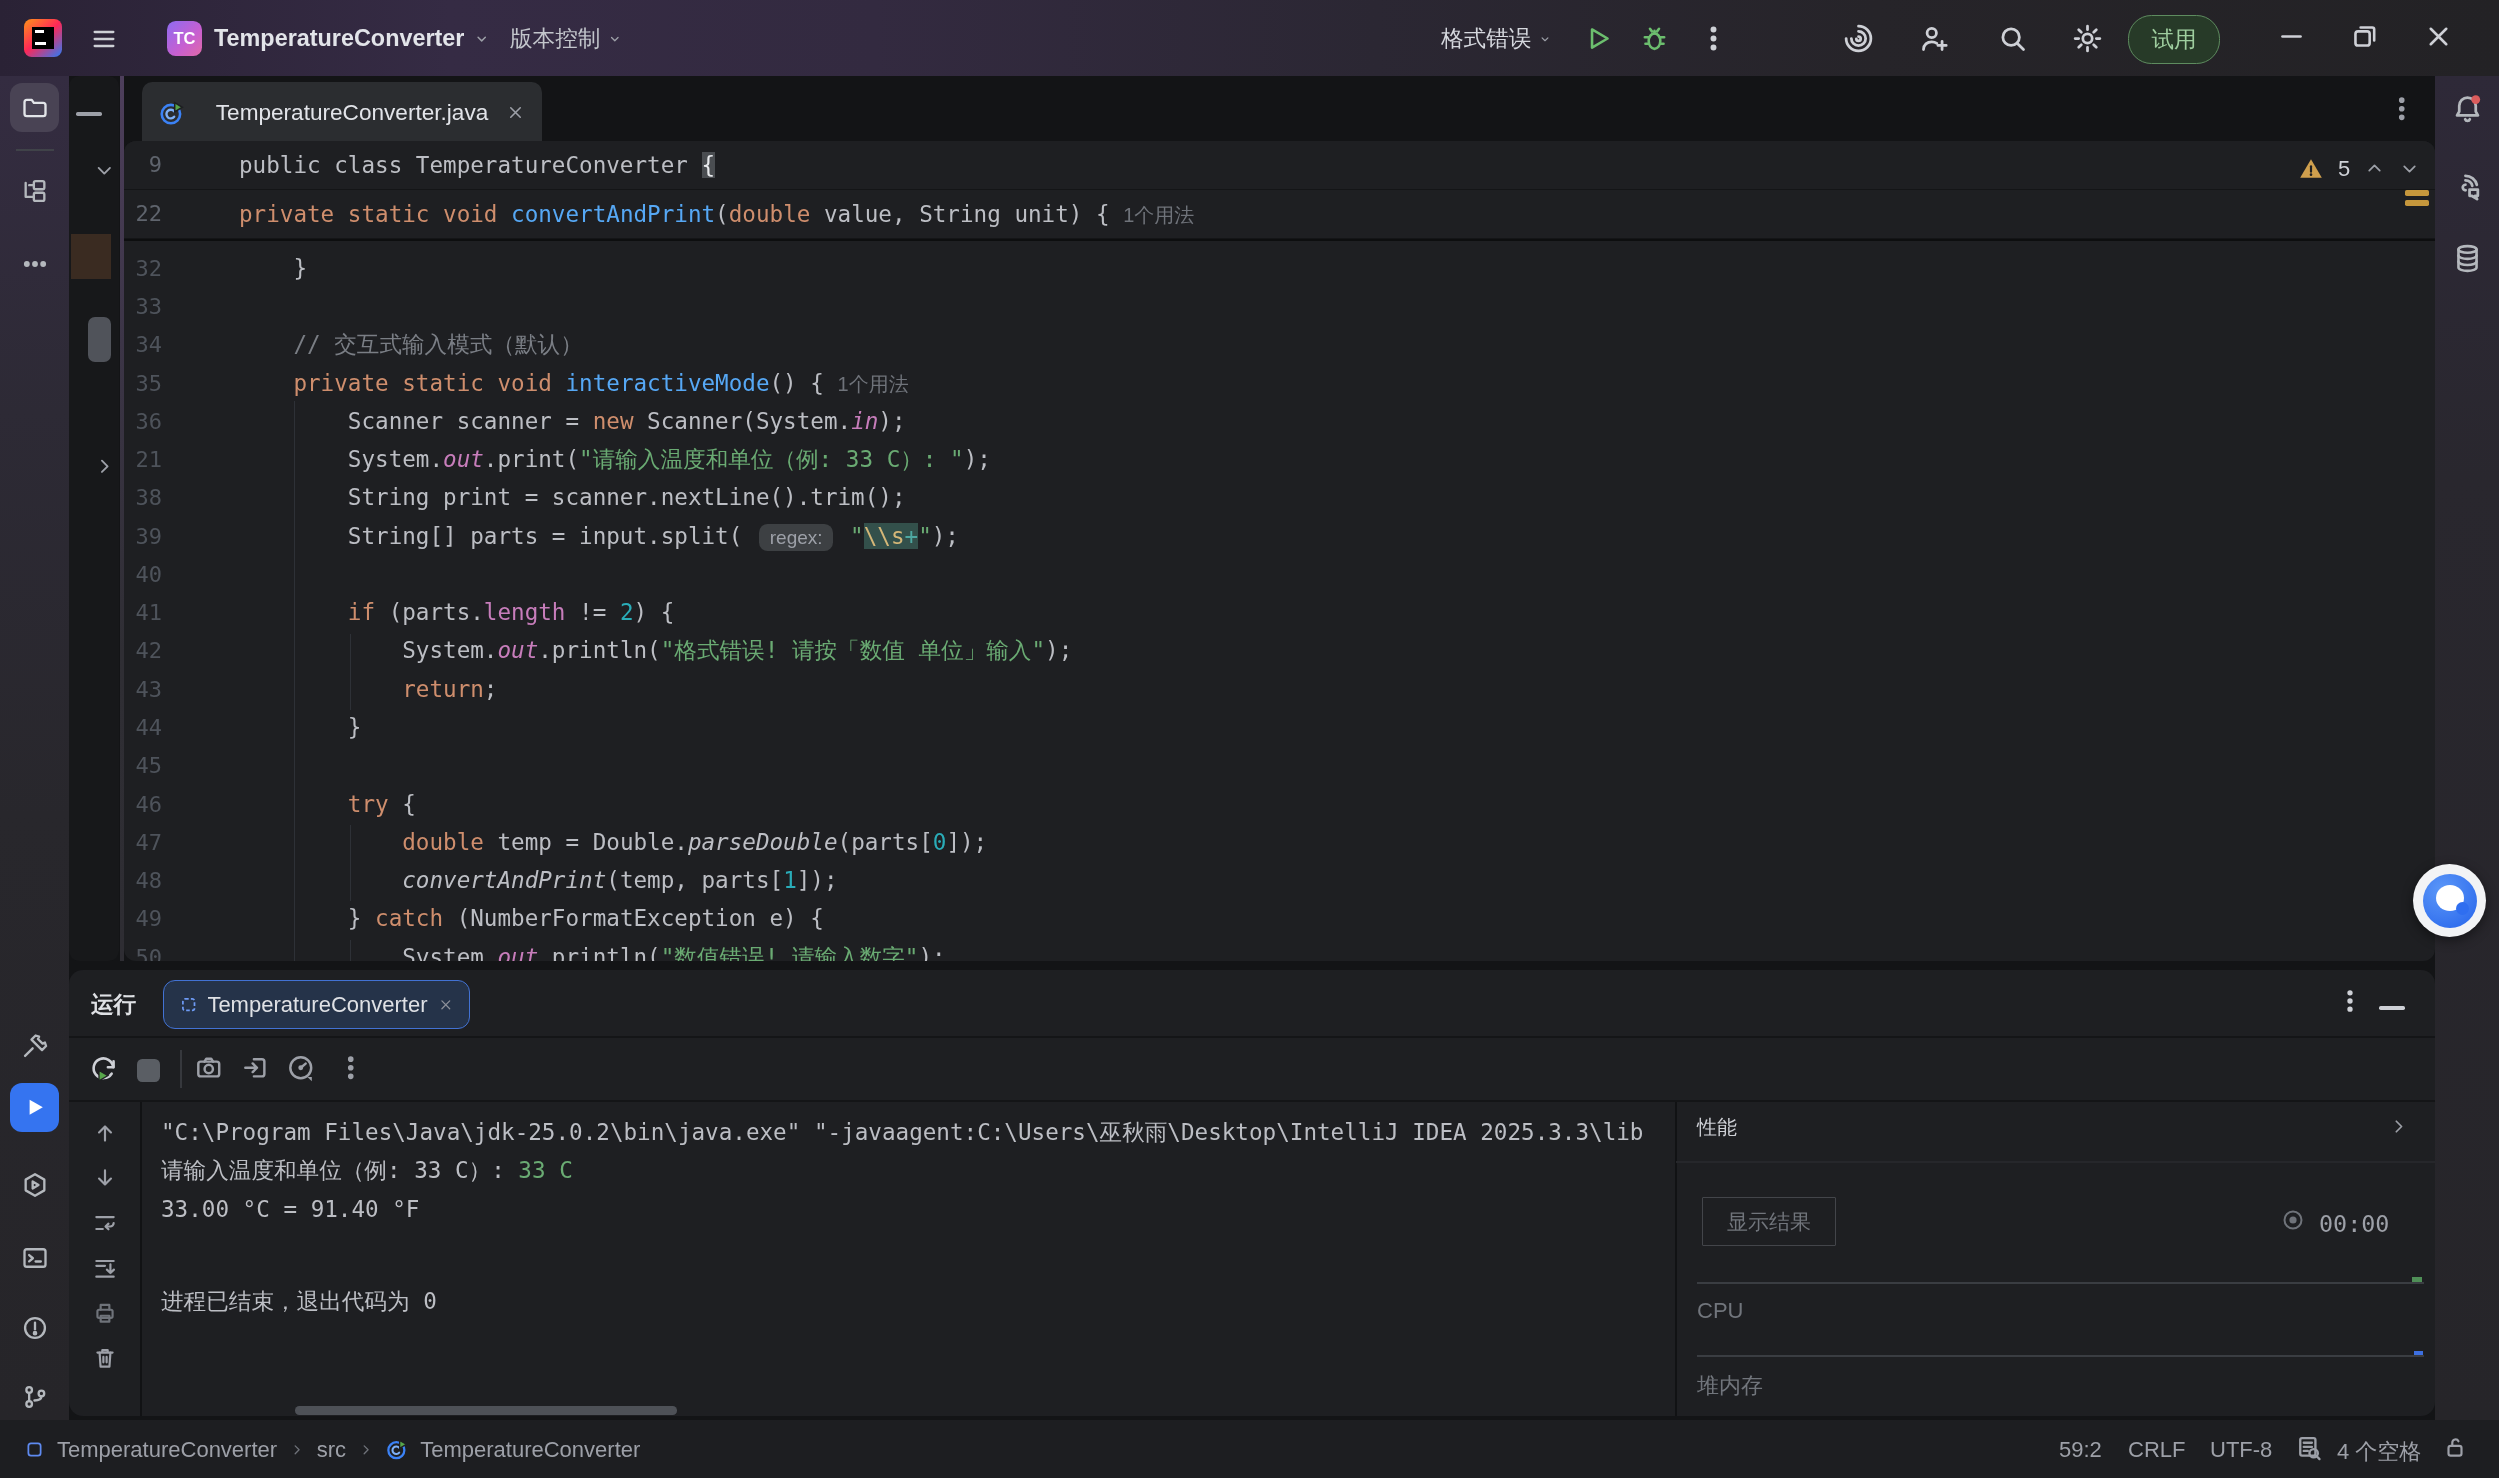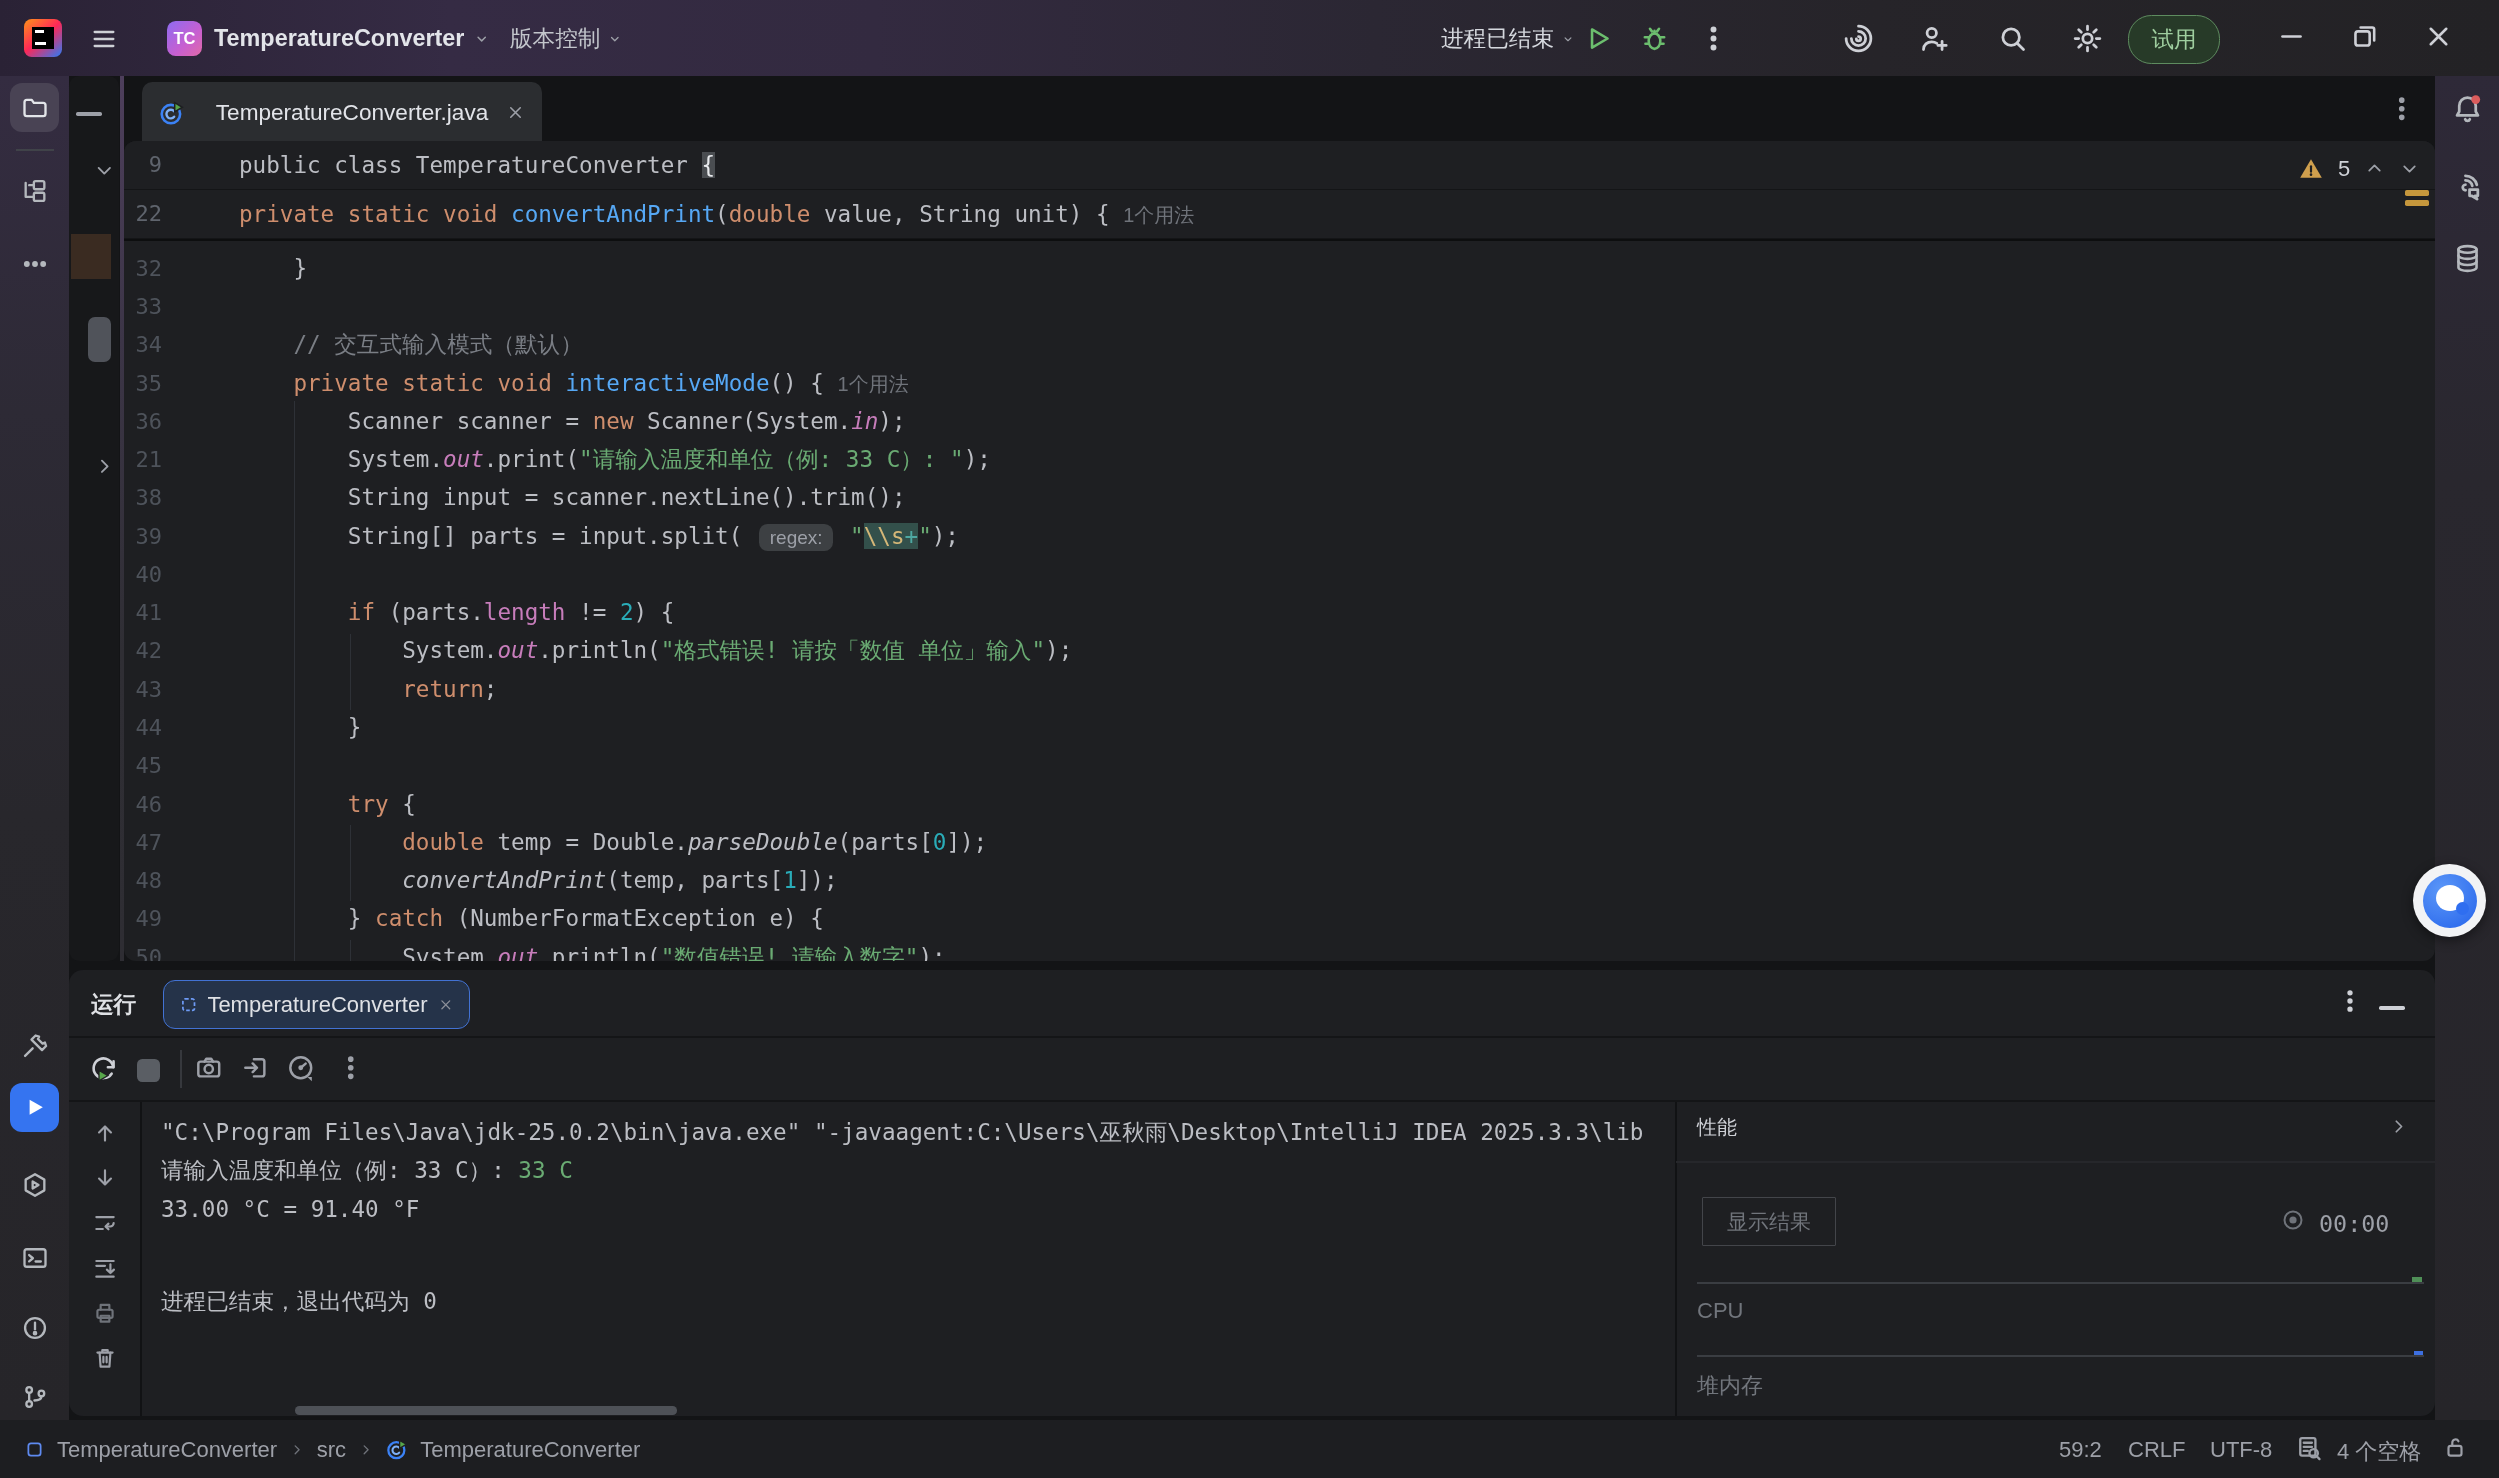--- a/index.html
+++ b/index.html
@@ -73,21 +73,21 @@
           <path d="M7 10l5 5 5-5"></path>
         </svg>
     </div>
     <div class="abs flex" style="left:510px;top:21px;height:35px;gap:7px;">
       <span class="tb-txt" style="color:#C2C5CB;">版本控制</span>
       <svg class="ic" width="15.6" height="15.6" viewBox="0 0 24 24" style="color:#9DA0A8;">
           <path d="M7 10l5 5 5-5"></path>
         </svg>
     </div>
     <div class="abs flex" style="left:1441px;top:21px;height:35px;gap:7px;">
-      <span class="tb-txt">进程已结束</span>
+      <span class="tb-txt">格式错误</span>
       <svg class="ic" width="14" height="14" viewBox="0 0 24 24" style="color:#9DA0A8;">
           <path d="M7 10l5 5 5-5"></path>
         </svg>
     </div>
     <svg class="abs ic" style="left:1583px;top:22.6px;color:#6CBE6E;" width="31" height="31" viewBox="0 0 24 24">
         <path d="M7 5l12 7-12 7z"></path>
       </svg>
     <svg class="abs ic" style="left:1639px;top:22.6px;color:#6CBE6E;" width="31" height="31" viewBox="0 0 24 24">
         <ellipse cx="12" cy="14" rx="4.5" ry="6"></ellipse>
         <path d="M12 8V6M8.5 4.5L10 6.5M15.5 4.5L14 6.5M7.5 11H4.5M7.5 16H5M16.5 11h3M16.5 16h2.5"></path>
@@ -215,21 +215,21 @@
       <div class="guide" style="left:226px;top:684px;height:76px;"></div>
       <div class="guide" style="left:226px;top:799px;height:22px;"></div>
       <div id="code-lines" class="abs" style="left:0;top:0;right:0;bottom:0;">
           <div class="cl" style="top: 69px;"><span class="g">31</span><span class="cd"><span class="tk-p">        }</span></span></div>
           <div class="cl" style="top: 108px;"><span class="g">32</span><span class="cd"><span class="tk-p">    }</span></span></div>
           <div class="cl" style="top: 146px;"><span class="g">33</span><span class="cd"></span></div>
           <div class="cl" style="top: 184px;"><span class="g">34</span><span class="cd"><span class="tk-com">    // 交互式输入模式（默认）</span></span></div>
           <div class="cl" style="top: 223px;"><span class="g">35</span><span class="cd"><span class="tk-kw">    private static void </span><span class="tk-md">interactiveMode</span><span class="tk-p">() { </span><span class="tk-inlay">1个用法</span></span></div>
           <div class="cl" style="top: 261px;"><span class="g">36</span><span class="cd"><span class="tk-p">        Scanner scanner = </span><span class="tk-kw">new</span><span class="tk-p"> Scanner(System.</span><span class="tk-sif">in</span><span class="tk-p">);</span></span></div>
           <div class="cl" style="top: 299px;"><span class="g">21</span><span class="cd"><span class="tk-p">        System.</span><span class="tk-sif">out</span><span class="tk-p">.print(</span><span class="tk-str">"请输入温度和单位（例: 33 C）: "</span><span class="tk-p">);</span></span></div>
-          <div class="cl" style="top: 337px;"><span class="g">38</span><span class="cd"><span class="tk-p">        String input = scanner.nextLine().trim();</span></span></div>
+          <div class="cl" style="top: 337px;"><span class="g">38</span><span class="cd"><span class="tk-p">        String print = scanner.nextLine().trim();</span></span></div>
           <div class="cl" style="top: 376px;"><span class="g">39</span><span class="cd"><span class="tk-p">        String[] parts = input.split( </span><span class="tk-pill">regex:</span><span class="tk-p"> </span><span class="tk-str">"</span><span class="tk-re">\\s</span><span class="tk-rep">+</span><span class="tk-str">"</span><span class="tk-p">);</span></span></div>
           <div class="cl" style="top: 414px;"><span class="g">40</span><span class="cd"></span></div>
           <div class="cl" style="top: 452px;"><span class="g">41</span><span class="cd"><span class="tk-kw">        if</span><span class="tk-p"> (parts.</span><span class="tk-fld">length</span><span class="tk-p"> != </span><span class="tk-num">2</span><span class="tk-p">) {</span></span></div>
           <div class="cl" style="top: 490px;"><span class="g">42</span><span class="cd"><span class="tk-p">            System.</span><span class="tk-sif">out</span><span class="tk-p">.println(</span><span class="tk-str">"格式错误! 请按「数值 单位」输入"</span><span class="tk-p">);</span></span></div>
           <div class="cl" style="top: 529px;"><span class="g">43</span><span class="cd"><span class="tk-kw">            return</span><span class="tk-p">;</span></span></div>
           <div class="cl" style="top: 567px;"><span class="g">44</span><span class="cd"><span class="tk-p">        }</span></span></div>
           <div class="cl" style="top: 605px;"><span class="g">45</span><span class="cd"></span></div>
           <div class="cl" style="top: 644px;"><span class="g">46</span><span class="cd"><span class="tk-kw">        try</span><span class="tk-p"> {</span></span></div>
           <div class="cl" style="top: 682px;"><span class="g">47</span><span class="cd"><span class="tk-kw">            double</span><span class="tk-p"> temp = Double.</span><span class="tk-smi">parseDouble</span><span class="tk-p">(parts[</span><span class="tk-num">0</span><span class="tk-p">]);</span></span></div>
           <div class="cl" style="top: 720px;"><span class="g">48</span><span class="cd"><span class="tk-smi">            convertAndPrint</span><span class="tk-p">(temp, parts[</span><span class="tk-num">1</span><span class="tk-p">]);</span></span></div>

